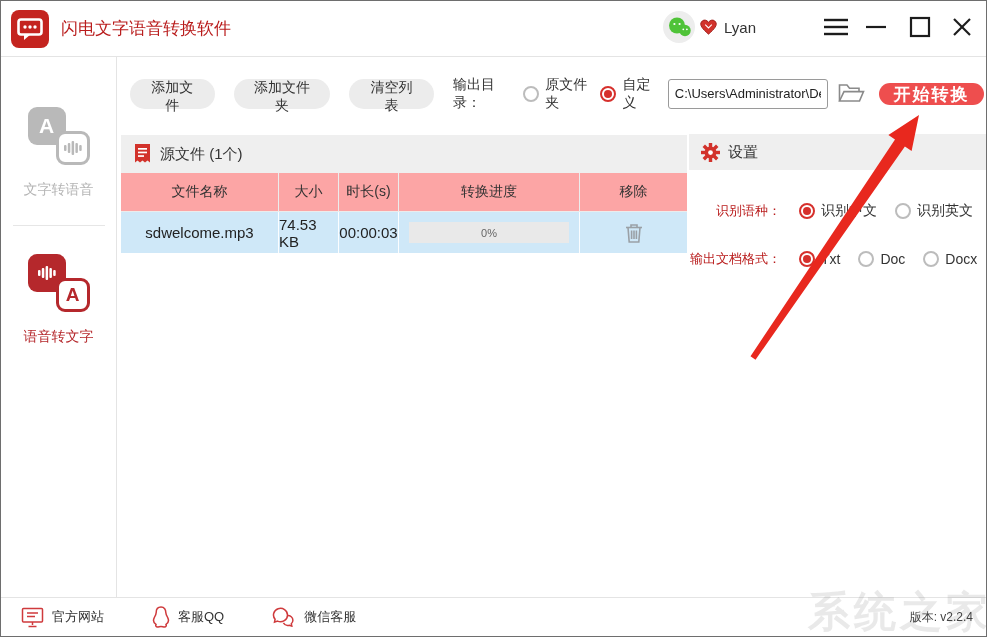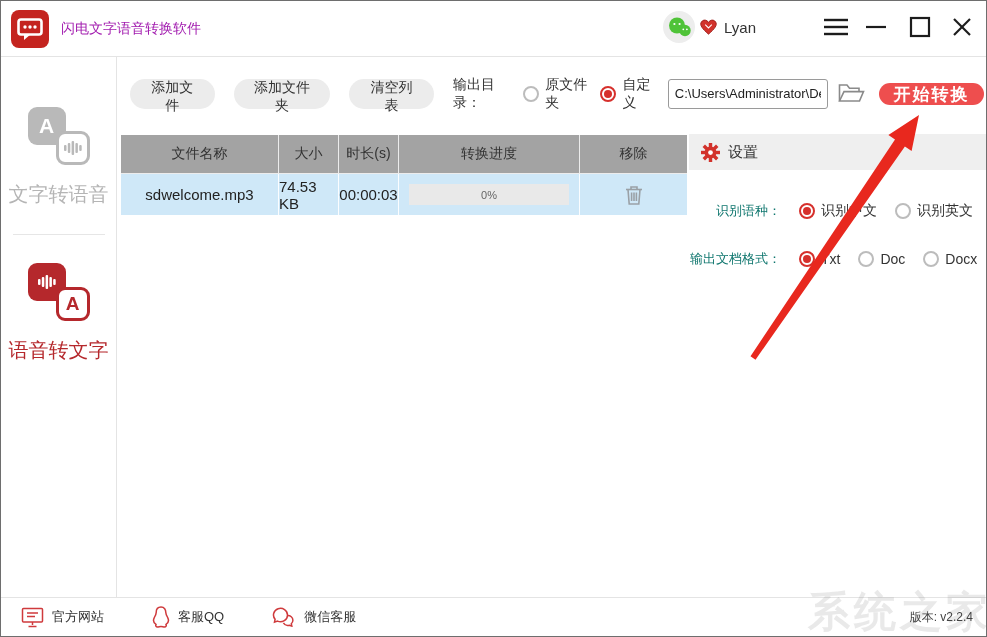--- a/index.html
+++ b/index.html
@@ -3,21 +3,21 @@
 <meta charset="utf-8">
 <style>
   * { margin:0; padding:0; box-sizing:border-box; }
   html,body { background:#fff; }
   body { font-family:"Liberation Sans","DejaVu Sans",sans-serif; color:#333; }
   .window { position:relative; width:987px; height:637px; background:#fff; border:1px solid #6e6e6e; overflow:hidden; }
 
   
   .titlebar { position:absolute; top:0; left:0; right:0; height:56px; border-bottom:1px solid #e4e4e4; display:flex; align-items:center; background:#fff; }
   .logo { width:38px; height:38px; margin-left:10px; flex:0 0 auto; }
-  .app-title { font-size:14px; color:#a21caf; margin-left:12px; }
+  .app-title { font-size:17px; color:#b91c1c; margin-left:12px; }
   .tb-right { position:absolute; right:10px; top:0; height:52px; display:flex; align-items:center; }
   .wx-bg { width:32px; height:32px; border-radius:50%; background:#ededed; display:flex; align-items:center; justify-content:center; }
   .vip { margin-left:4px; display:flex; align-items:center; }
   .username { font-size:15px; color:#333; margin-left:6px; }
   .winbtn { display:flex; align-items:center; justify-content:center; width:28px; height:30px; cursor:default; }
   .ham { margin-left:66px; }
   .mini { margin-left:12px; }
   .maxi { margin-left:16px; }
   .clos { margin-left:14px; }
 
@@ -26,21 +26,21 @@
   .side-item { display:flex; flex-direction:column; align-items:center; }
   .si-1 { padding-top:50px; }
   .si-2 { padding-top:28px; }
   .side-divider { width:92px; height:1px; background:#e6e6e6; margin:26px auto 0 auto; }
   .duo-icon { position:relative; width:62px; height:58px; }
   .sq { position:absolute; display:flex; align-items:center; justify-content:center; border-radius:9px; }
   .sq-solid-grey { left:0; top:0; width:38px; height:38px; background:#b9b9b9; color:#fff; font-weight:bold; font-size:21px; }
   .sq-line-grey { right:0; bottom:0; width:34px; height:34px; border:3px solid #b9b9b9; background:#fff; }
   .sq-solid-red { left:0; top:0; width:38px; height:38px; background:#b5282c; color:#fff; }
   .sq-line-red { right:0; bottom:0; width:34px; height:34px; border:3px solid #b5282c; background:#fff; color:#b5282c; font-weight:bold; font-size:19px; }
-  .side-label { margin-top:16px; font-size:20px; }
+  .side-label { margin-top:16px; font-size:14px; }
   .lbl-grey { color:#b5b5b5; }
   .lbl-red { color:#b5282c; }
 
   
   .main { position:absolute; left:117px; top:56px; right:0; bottom:39px; background:#fff; }
 
   .toolbar { position:absolute; left:12px; top:20px; right:2px; height:33px; display:flex; align-items:center; }
   .gbtn { background:#ececec; border:none; border-radius:16px; height:30px; padding:0 19px; font-size:14px; color:#333; margin-right:19px; font-family:inherit; }
   .out-label { font-size:14px; color:#333; margin-left:0px; }
   .radio { width:16px; height:16px; border-radius:50%; border:2px solid #bcbcbc; background:#fff; display:inline-block; position:relative; flex:0 0 auto; }
@@ -49,40 +49,40 @@
   .ropt { display:flex; align-items:center; margin-left:12px; }
   .ropt span.rtxt { font-size:14px; margin-left:6px; }
   .path-input { width:160px; height:30px; border:1px solid #9a9a9a; border-radius:3px; font-size:13px; padding:0 6px; margin-left:14px; color:#222; font-family:inherit; }
   .folder-btn { margin-left:10px; display:flex; align-items:center; }
   .start-btn { margin-left:14px; width:126px; height:22px; border:none; border-radius:17px; background:#ee4e4e; color:#fff; font-size:17px; font-weight:bold; letter-spacing:2px; font-family:inherit; }
 
   
   .file-panel { position:absolute; left:3px; top:78px; width:566px; }
   .panel-bar { height:38px; background:#efefef; display:flex; align-items:center; padding-left:13px; }
   .panel-bar-title { font-size:15px; color:#333; margin-left:9px; }
-  .thead { display:flex; height:39px; align-items:stretch; background:#a3a3a3; }
+  .thead { display:flex; height:39px; align-items:stretch; background:#fca5a5; }
   .th { display:flex; align-items:center; justify-content:center; font-size:14px; color:#333; border-right:1px solid #ececec; }
   .thead { border-bottom:1px solid #ececec; }
   .c-name { width:158px; } .c-size { width:60px; } .c-dur { width:60px; } .c-prog { width:181px; } .c-rem { width:107px; border-right:none; }
   .trow { display:flex; height:41px; align-items:stretch; background:#cfe8f8; }
   .td { display:flex; align-items:center; justify-content:center; font-size:15px; color:#222; border-right:1px solid rgba(255,255,255,.9); }
   .td.c-rem { border-right:none; }
   .progress { width:160px; height:21px; background:#e9e9e9; position:relative; display:flex; align-items:center; justify-content:center; }
   .progress .fill { position:absolute; left:0; top:0; bottom:0; width:0; background:#6fc2ef; }
   .progress .ptxt { position:relative; font-size:11px; color:#666; }
   .trash-btn { display:flex; align-items:center; justify-content:center; background:none; border:none; }
 
   
   .settings-panel { position:absolute; left:571px; right:0; top:77px; }
   .set-bar { height:36px; background:#efefef; display:flex; align-items:center; padding-left:12px; }
   .set-bar-title { font-size:15px; color:#333; margin-left:8px; }
   .srow { display:flex; align-items:center; height:30px; }
   .srow1 { margin-top:26px; }
   .srow2 { margin-top:18px; }
-  .slabel { width:92px; text-align:right; font-size:13px; color:#0f766e; flex:0 0 auto; }
+  .slabel { width:92px; text-align:right; font-size:13px; color:#b91c1c; flex:0 0 auto; }
   .sopt { display:flex; align-items:center; margin-left:18px; }
   .sopt span.rtxt { font-size:14px; margin-left:6px; }
 
   
   .footer { position:absolute; left:0; right:0; bottom:0; height:39px; border-top:1px solid #e4e4e4; background:#fff; display:flex; align-items:center; }
   .flink { display:flex; align-items:center; margin-left:20px; }
   .flink + .flink { margin-left:48px; }
   .flink span.ftxt { font-size:13px; color:#333; margin-left:8px; }
   .version { position:absolute; right:13px; font-size:12px; color:#444; }
   .watermark { position:absolute; right:-6px; bottom:-4px; font-size:42px; font-weight:bold; color:rgba(120,120,120,0.16); letter-spacing:4px; pointer-events:none; white-space:nowrap; }
@@ -215,20 +215,29 @@
       <span class="folder-btn">
         <svg width="27" height="21" viewBox="0 0 27 21" fill="none" stroke="#8a8a8a" stroke-width="1.6">
           <path d="M1.5 18 V2 h7.5 l2.5 3.2 H21 v3.4"></path>
           <path d="M1.5 18 L6 8.6 h19.5 L21.5 18 Z"></path>
         </svg>
       </span>
       <button class="start-btn">开始转换</button>
     </div>
 
     <div class="file-panel">
+      <div class="panel-bar">
+        <svg width="17" height="20" viewBox="0 0 17 20">
+          <path d="M1 0 h15 v18.5 l-2.5 -1.9 -2.5 1.9 -2.5 -1.9 -2.5 1.9 -2.5 -1.9 -2.5 1.9 Z" fill="#d2322b"></path>
+          <rect x="4" y="4" width="9" height="1.7" fill="#fff"></rect>
+          <rect x="4" y="7.6" width="9" height="1.7" fill="#fff"></rect>
+          <rect x="4" y="11.2" width="6" height="1.7" fill="#fff"></rect>
+        </svg>
+        <span class="panel-bar-title">源文件 (1个)</span>
+      </div>
 
       <div class="thead">
         <div class="th c-name">文件名称</div>
         <div class="th c-size">大小</div>
         <div class="th c-dur">时长(s)</div>
         <div class="th c-prog">转换进度</div>
         <div class="th c-rem">移除</div>
       </div>
 
       <div class="trow">

